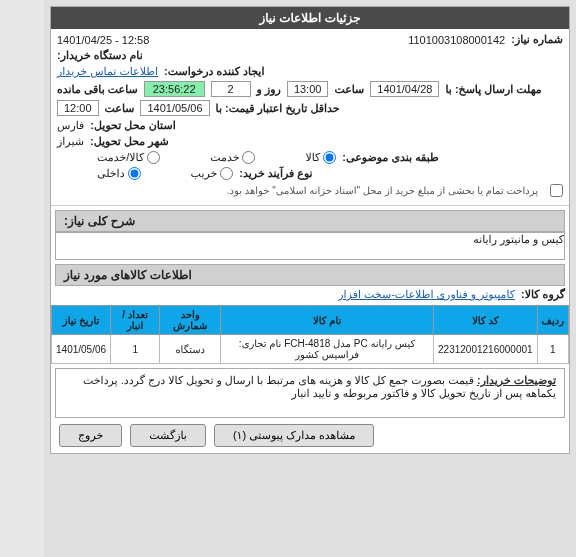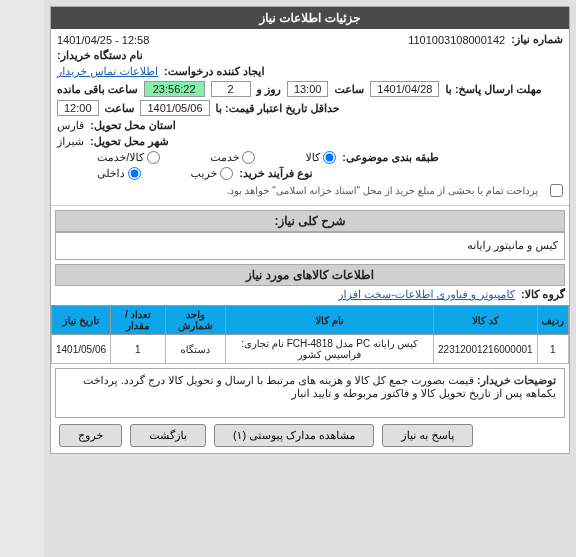--- a/index.html
+++ b/index.html
@@ -75,27 +75,26 @@
       align-items: center;
       gap: 3px;
       margin-left: 40px;
     }
     .section-title {
       background: #d0d0d0;
       border: 1px solid #aaa;
       padding: 3px 8px;
       font-weight: bold;
       font-size: 12px;
-      text-align: center;
+      text-align: left;
       margin: 4px 4px 0 4px;
     }
     .description-box {
       border: 1px solid #aaa;
       margin: 0 4px 4px 4px;
-      padding: 6px;
       font-size: 11px;
       min-height: 28px;
       background: #fff;
       text-align: right;
     }
     .group-label-row {
       display: flex;
       align-items: center;
       gap: 6px;
       margin: 2px 4px;
@@ -137,20 +136,21 @@
       padding: 5px 8px;
       font-size: 11px;
       text-align: right;
       background: #fff;
       min-height: 50px;
     }
     .notes-label {
       font-weight: bold;
       color: #333;
       display: inline;
+      text-decoration: underline;
     }
     .footer-buttons {
       display: flex;
       justify-content: flex-end;
       gap: 8px;
       padding: 6px 8px 6px 8px;
     }
     .btn {
       padding: 4px 18px;
       border: 1px solid #888;
@@ -278,21 +278,21 @@
       <span class="group-value link-blue">کامپیوتر و فناوری اطلاعات-سخت افزار</span>
     </div>
 
     <table class="items-table">
       <thead>
         <tr>
           <th>ردیف</th>
           <th>کد کالا</th>
           <th>نام کالا</th>
           <th>واحد شمارش</th>
-          <th>تعداد / مقدار</th>
+          <th>تعداد / انبار</th>
           <th>تاریخ نیاز</th>
         </tr>
       </thead>
       <tbody id="items-tbody">
       <tr>
             <td>1</td>
             <td>22312001216000001</td>
             <td>کیس رایانه PC مدل FCH-4818 نام تجاری: فراسیس کشور</td>
             <td>دستگاه</td>
             <td>1</td>
@@ -300,20 +300,19 @@
           </tr>
         </tbody>
     </table>
 
     <div class="notes-section">
       <span class="notes-label">توضیحات خریدار:</span>
       <span>قیمت بصورت جمع کل کالا و هزینه های مرتبط با ارسال و تحویل کالا درج گردد. پرداخت یکماهه پس از تاریخ تحویل کالا و فاکتور مربوطه و تایید انبار</span>
     </div>
 
     <div class="footer-buttons">
-      <button class="btn">پاسخ به نیاز</button>
       <button class="btn">مشاهده مدارک پیوستی (۱)</button>
       <button class="btn">بازگشت</button>
       <button class="btn">خروج</button>
     </div>
 
   </div>
 </div>
 
 </body></html>

